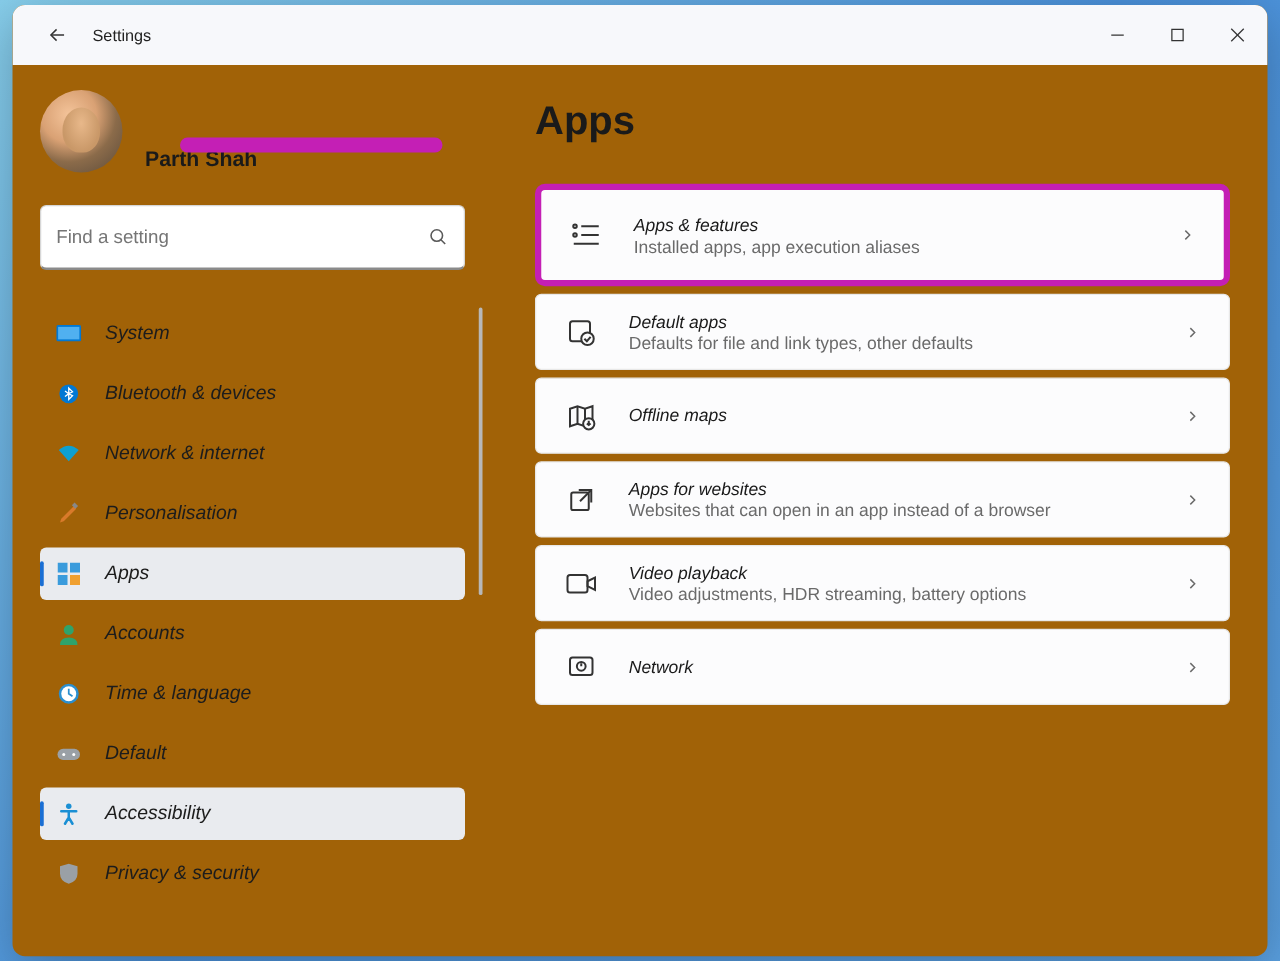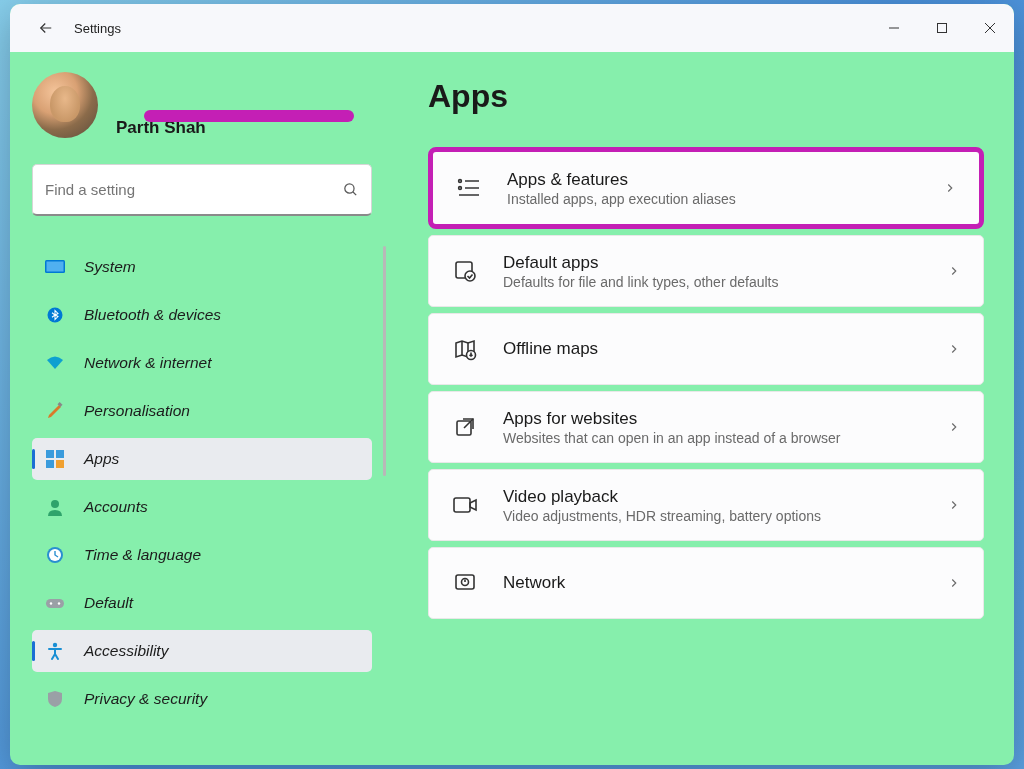--- a/index.html
+++ b/index.html
@@ -10,21 +10,21 @@
       height: 769px;
       overflow: hidden;
       position: relative;
     }
     .window {
       position: absolute;
       top: 4px;
       left: 10px;
       right: 10px;
       bottom: 4px;
-      background: #86efac;
+      background: #a16207;
       border-radius: 10px;
       box-shadow: 0 10px 40px rgba(0,0,0,0.25);
       display: flex;
       flex-direction: column;
       overflow: hidden;
     }
     .titlebar {
       height: 48px;
       display: flex;
       align-items: center;
@@ -190,21 +190,21 @@
     .page-title {
       font-size: 32px;
       font-weight: 600;
       color: #1a1a1a;
       margin-bottom: 32px;
     }
     .card {
       background: #fcfcfd;
       border: 1px solid #e8e8e8;
       border-radius: 5px;
-      height: 72px;
+      height: 61px;
       display: flex;
       align-items: center;
       padding: 0 22px;
       margin-bottom: 6px;
       cursor: pointer;
     }
     .card.highlighted {
       border: 5px solid #c41fb5;
       border-radius: 8px;
       height: 82px;
@@ -214,23 +214,24 @@
       height: 28px;
       margin-right: 24px;
       display: flex;
       align-items: center;
       justify-content: center;
       color: #3a3a3a;
       flex-shrink: 0;
     }
     .card-text { flex: 1; }
     .card-title {
-      font-size: 17px;
+      font-size: 14px;
       color: #1a1a1a;
       margin-bottom: 1px;
+      font-style: italic;
     }
     .card-sub {
       font-size: 14px;
       color: #6a6a6a;
     }
     .chevron {
       color: #6a6a6a;
     }
     svg { display: block; }
   </style>

